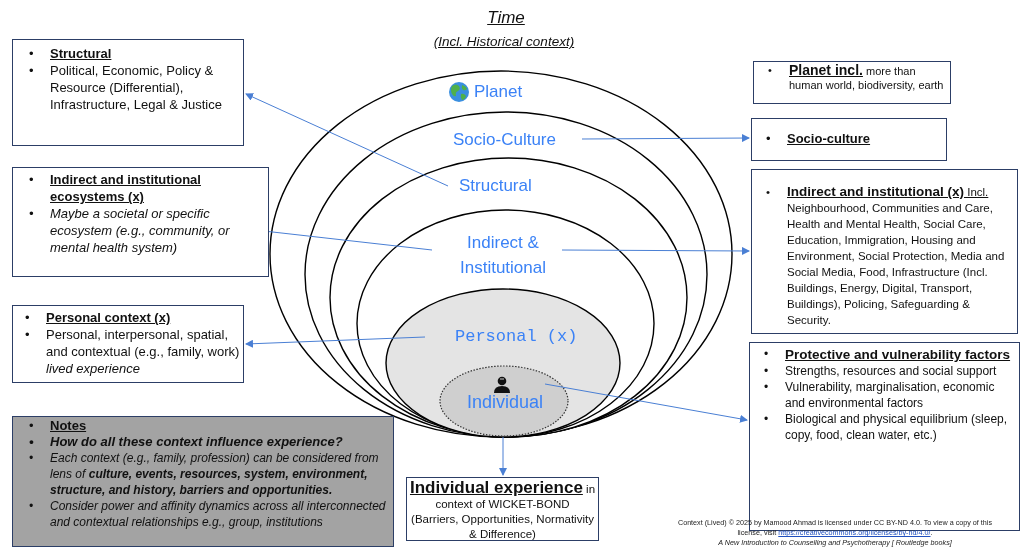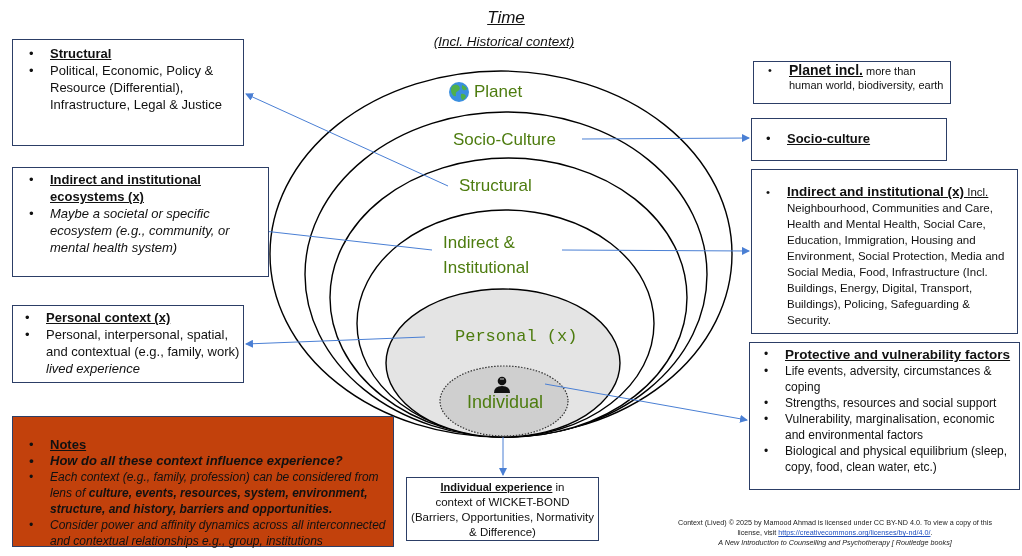--- a/index.html
+++ b/index.html
@@ -13,41 +13,41 @@
   .box { position:absolute; border:1.5px solid #2c3e66; background:#fff; box-sizing:border-box; font-size:13px; line-height:17px; }
   .box ul { list-style:none; margin:0; padding:0; }
   .box li { position:relative; padding-left:31px; }
   .box li::before { content:"•"; position:absolute; left:10px; top:0; }
   .hd { font-weight:bold; text-decoration:underline; }
   .it { font-style:italic; }
 
   #box-structural { left:12px; top:39px; width:232px; height:107px; padding:5px 6px; }
   #box-indirect-left { left:12px; top:167px; width:257px; height:110px; padding:3px 6px; }
   #box-personal-left { left:12px; top:305px; width:232px; height:78px; padding:3px 2px; }
-  #box-notes { left:12px; top:416px; width:382px; height:131px; padding:20px 6px; background:#c2410c; font-size:12px; line-height:16px; }
+  #box-notes { left:12px; top:416px; width:382px; height:131px; padding:1px 6px; background:#a3a3a3; font-size:12px; line-height:16px; }
   #box-notes li.q { font-size:13px; font-weight:bold; font-style:italic; }
   #box-notes li.sm { font-style:italic; }
   #box-notes b { font-style:italic; }
 
   #box-planet { left:753px; top:61px; width:198px; height:43px; padding:1px 4px; font-size:11px; line-height:14px; overflow:hidden; }
   #box-planet .hd { font-size:14px;text-decoration:underline; }
   #box-socio { left:751px; top:118px; width:196px; height:43px; padding:11px 4px; }
   #box-indirect-right { left:751px; top:169px; width:267px; height:165px; padding:14px 4px; font-size:11.5px; line-height:16px; }
   #box-indirect-right .hd { font-size:13.5px; }
-  #box-protective { left:749px; top:342px; width:271px; height:148px; padding:3px 4px; font-size:12px; line-height:16px; }
+  #box-protective { left:749px; top:342px; width:271px; height:189px; padding:3px 4px; font-size:12px; line-height:16px; }
   #box-protective .hd { font-size:13.5px; line-height:17px; }
 
   #box-individual { left:406px; top:477px; width:193px; height:64px; padding:2px 2px; text-align:center; font-size:11.5px; line-height:15px; }
-  #box-individual .hd { font-size:11px;margin-top:9px; }
+  #box-individual .hd { font-size:17px;margin-top:9px; }
 
   #credit { position:absolute; left:650px; top:518px; width:370px; text-align:center; font-size:7.2px; line-height:10px; color:#222; }
   #credit a { color:#1f4fbf; text-decoration:underline; }
   #credit .book { font-style:italic; }
 
-  .lbl { position:absolute; font-size:17px; text-align:left; color:#4d7c0f; white-space:nowrap; }
+  .lbl { position:absolute; font-size:17px; text-align:center; color:#3b82f6; white-space:nowrap; }
 </style>
 </head>
 <body>
 
 <svg id="diagram" width="1022" height="556" viewBox="0 0 1022 556" xmlns="http://www.w3.org/2000/svg">
   <defs>
     <marker id="arrowhead" markerWidth="8" markerHeight="8" refX="7" refY="4" orient="auto" markerUnits="userSpaceOnUse">
       <path d="M0,0 L8,4 L0,8 z" fill="#4a7fd4"></path>
     </marker>
   </defs>
@@ -137,21 +137,20 @@
 
 <div class="box" id="box-indirect-right">
   <ul>
     <li><span class="hd">Indirect and institutional (x)</span><span style="text-decoration:underline;"> Incl.</span><br><span>Neighbourhood, Communities and Care, Health and Mental Health, Social Care, Education, Immigration, Housing and Environment, Social Protection, Media and Social Media, Food, Infrastructure (Incl. Buildings, Energy, Digital, Transport, Buildings), Policing, Safeguarding &amp; Security.</span></li>
   </ul>
 </div>
 
 <div class="box" id="box-protective">
   <ul>
     <li><span class="hd">Protective and vulnerability factors</span></li>
-    <li><span>Life events, adversity, circumstances &amp; coping</span></li>
     <li><span>Strengths, resources and social support</span></li>
     <li><span>Vulnerability,  marginalisation, economic and environmental factors</span></li>
     <li><span>Biological and physical equilibrium (sleep, copy, food, clean water, etc.)</span></li>
   </ul>
 </div>
 
 <div class="box" id="box-individual">
   <div><span class="hd">Individual experience</span><span> in</span></div>
   <div>context of WICKET-BOND</div>
   <div>(Barriers, Opportunities, Normativity &amp; Difference)</div>

